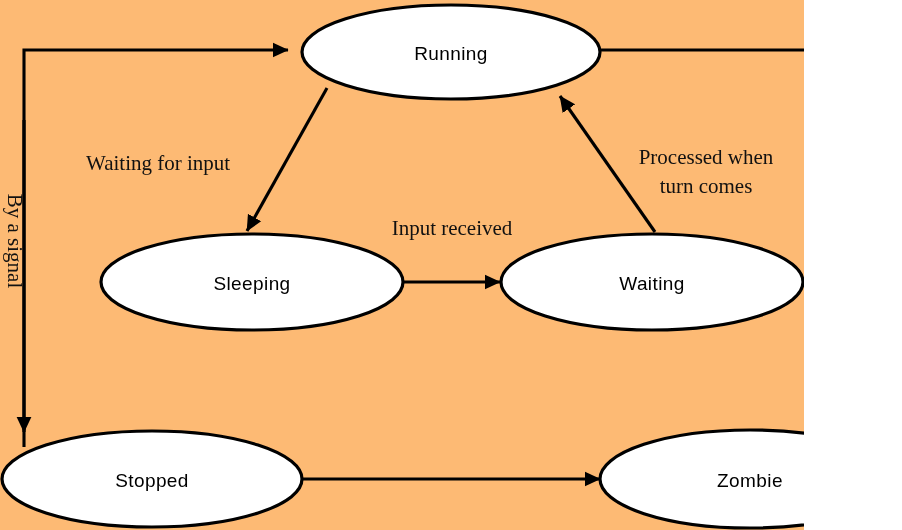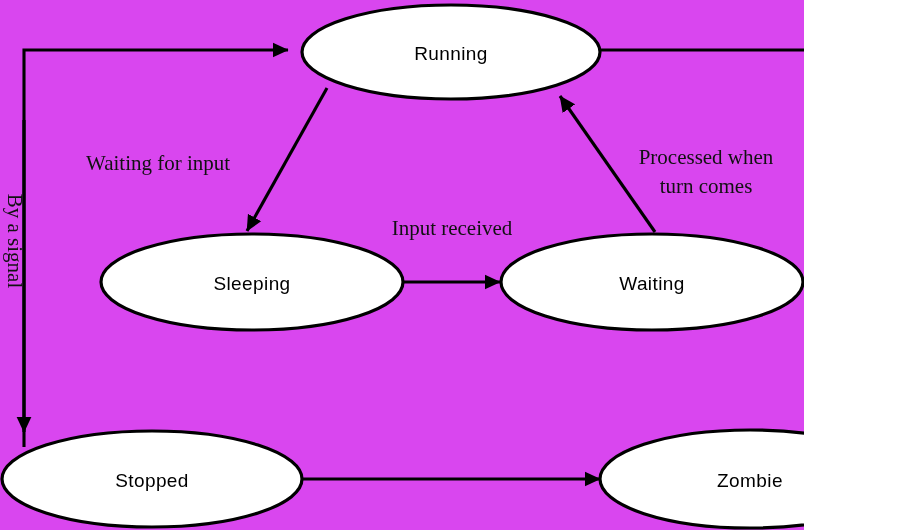--- a/index.html
+++ b/index.html
@@ -5,21 +5,21 @@
 <style>
   html, body {
     margin: 0;
     padding: 0;
     background: #ffffff;
   }
   #canvas {
     position: relative;
     width: 804px;
     height: 530px;
-    background: #d946ef;
+    background: #fdba74;
     overflow: hidden;
     font-family: "Liberation Sans", sans-serif;
   }
   #diagram-svg {
     position: absolute;
     left: 0;
     top: 0;
     width: 902px;
     height: 530px;
     display: block;

